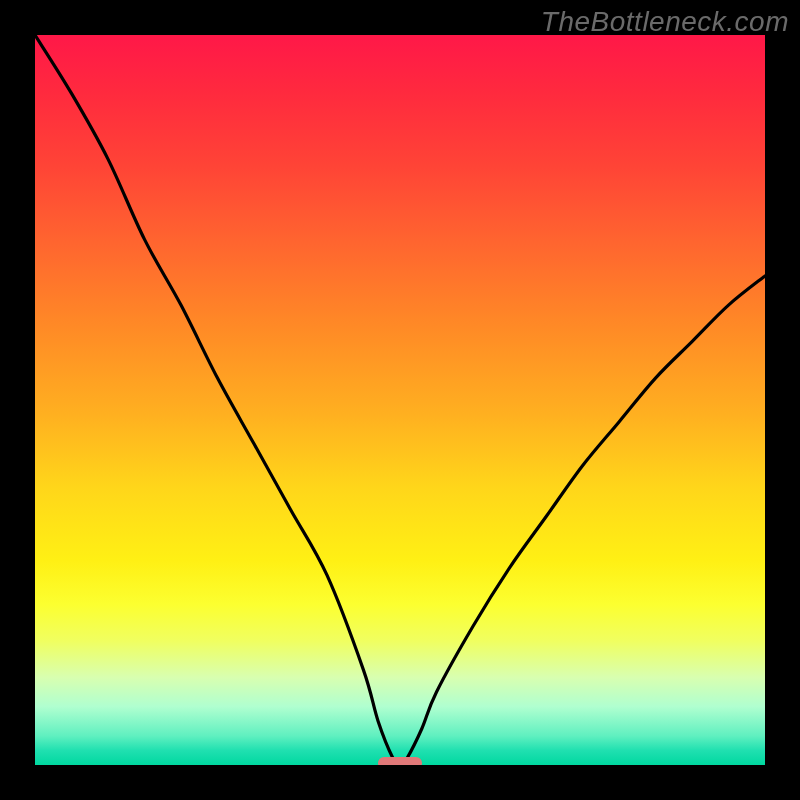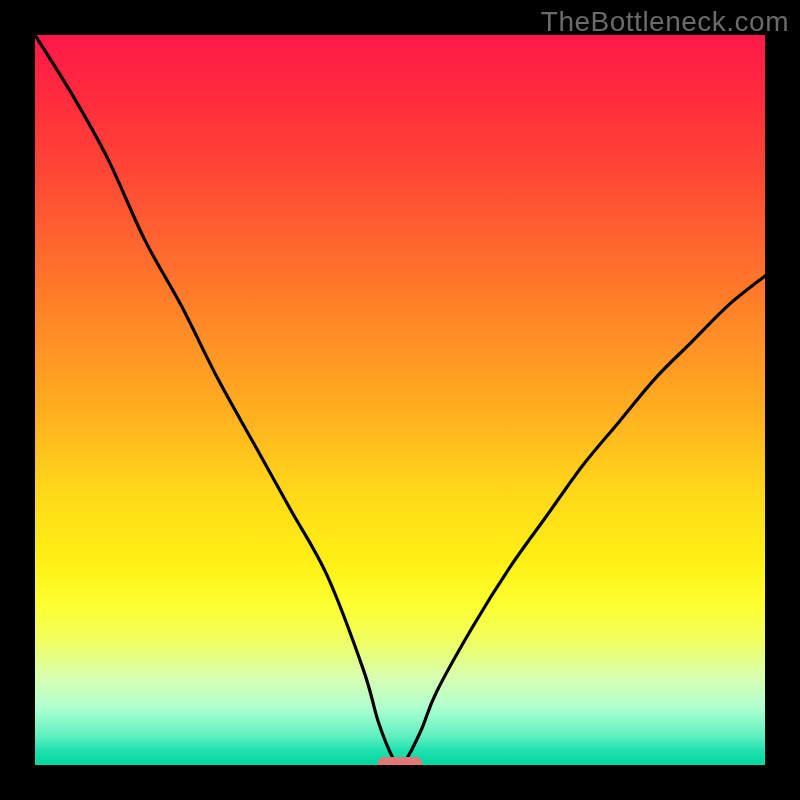--- a/index.html
+++ b/index.html
@@ -2,20 +2,21 @@
 <html><head>
 <meta charset="utf-8">
 <style>
   * { margin: 0; padding: 0; box-sizing: border-box; }
   html, body { width: 800px; height: 800px; overflow: hidden; background: #000; }
   .chart-container {
     position: relative;
     width: 799px;
     height: 800px;
     background: #000;
+    font-style: italic;
   }
   .watermark {
     position: absolute;
     top: 6px;
     right: 10px;
     font-family: Arial, Helvetica, sans-serif;
     font-size: 28px;
     color: #6a6a6a;
     font-weight: 400;
     letter-spacing: 0.5px;

